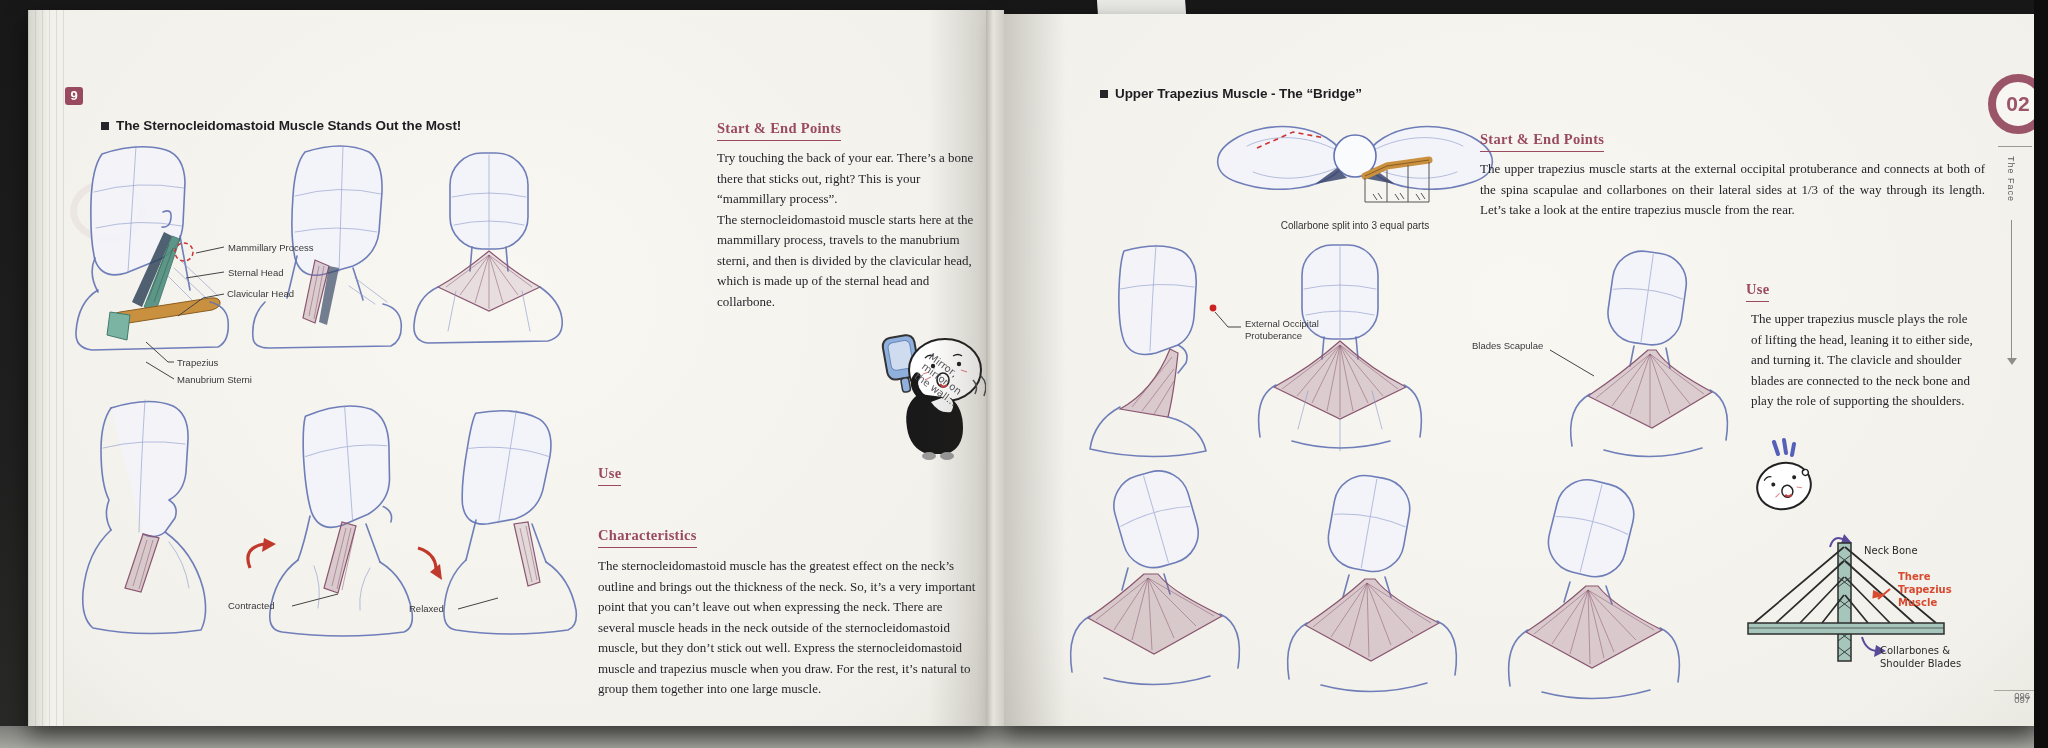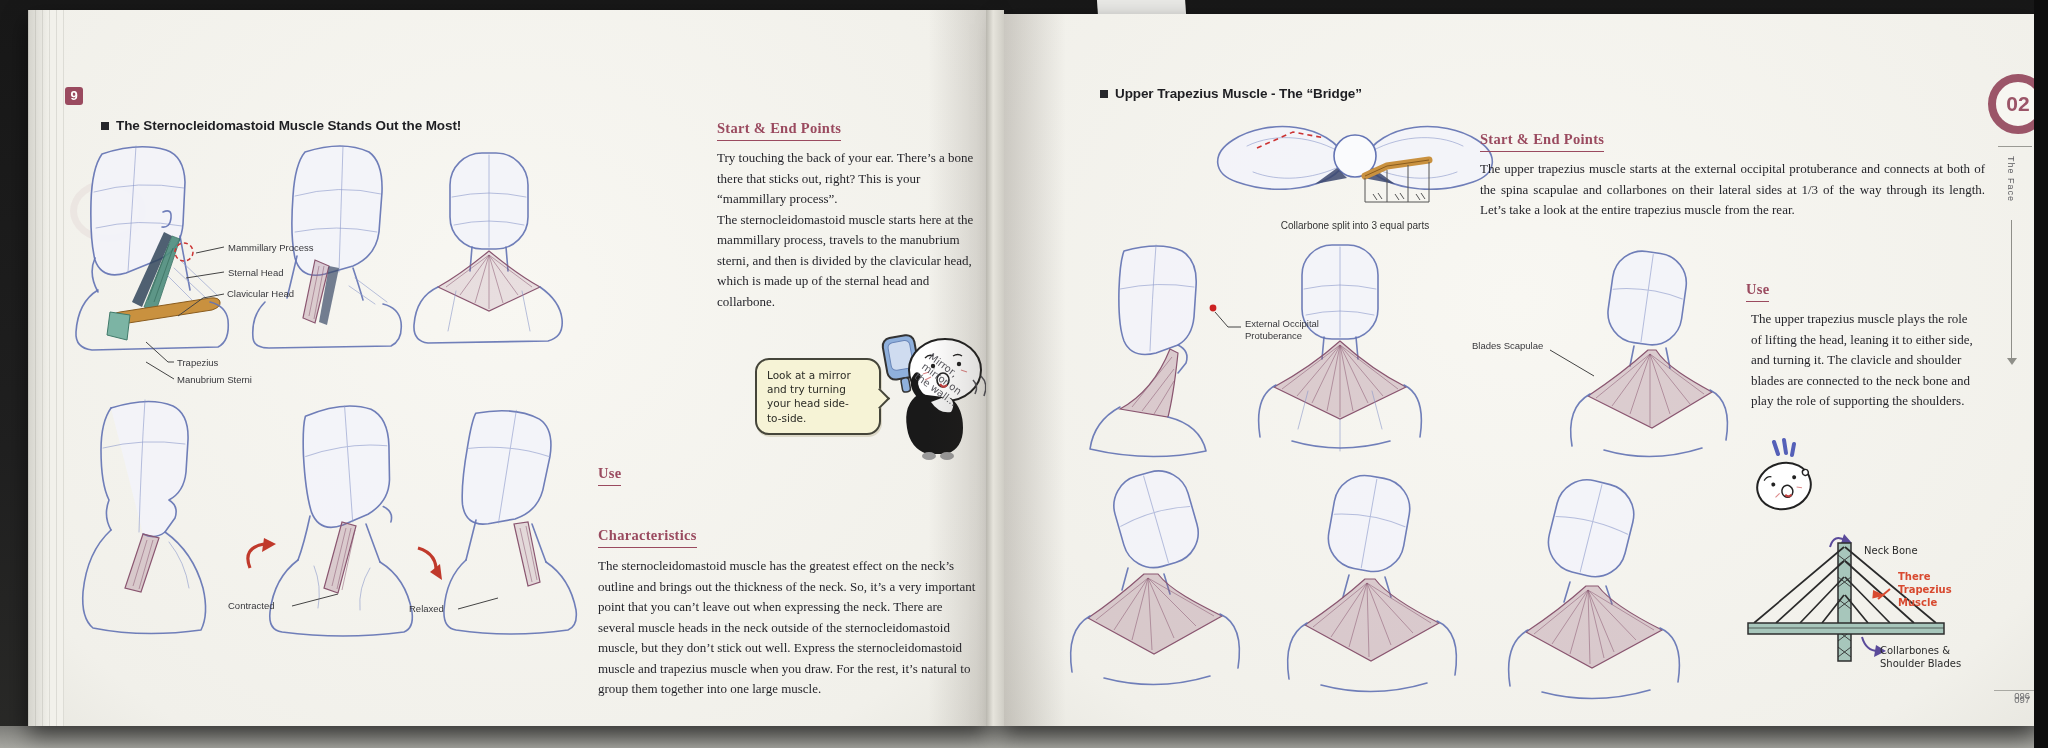--- a/index.html
+++ b/index.html
@@ -179,24 +179,20 @@
     <div class="lab" style="left:199px;top:278px;">Clavicular Head</div>
     <div class="lab" style="left:149px;top:347px;">Trapezius</div>
     <div class="lab" style="left:149px;top:364px;">Manubrium Sterni</div>
     <div class="lab" style="left:200px;top:590px;">Contracted</div>
     <div class="lab" style="left:381px;top:593px;">Relaxed</div>
 
     <div class="hd" style="left:689px;top:110px;">Start &amp; End Points</div>
     <div class="bodytext" style="left:689px;top:138px;width:272px;">Try touching the back of your ear. There’s a bone there that sticks out, right? This is your “mammillary process”.
 The sternocleidomastoid muscle starts here at the mammillary process, travels to the manubrium sterni, and then is divided by the clavicular head, which is made up of the sternal head and collarbone.</div>
 
-    <div class="bubble bubble-yellow" style="left:727px;top:348px;width:102px;">Look at a mirror
-and try turning
-your head side-
-to-side.</div>
     <svg style="left:845px;top:318px;" width="120" height="135" viewBox="0 0 120 135">
       <g transform="rotate(-10 30 30)">
         <rect x="12" y="8" width="32" height="42" rx="8" fill="#8fb0dc" stroke="#333" stroke-width="2"></rect>
         <rect x="17" y="13" width="22" height="28" rx="5" fill="#cfdcf0" stroke="#6a86b8" stroke-width="1"></rect>
         <rect x="24" y="50" width="8" height="14" rx="3" fill="#8fb0dc" stroke="#333" stroke-width="1.5"></rect>
       </g>
       <ellipse cx="72" cy="42" rx="36" ry="31" fill="#fff" stroke="#222" stroke-width="2"></ellipse>
       <circle cx="60" cy="38" r="2.2" fill="#222"></circle>
         <circle cx="86" cy="36" r="2.2" fill="#222"></circle>
       <path d="M52,30 q4,-4 8,-2 M80,28 q5,-3 9,0" stroke="#222" stroke-width="1.4" fill="none"></path>

